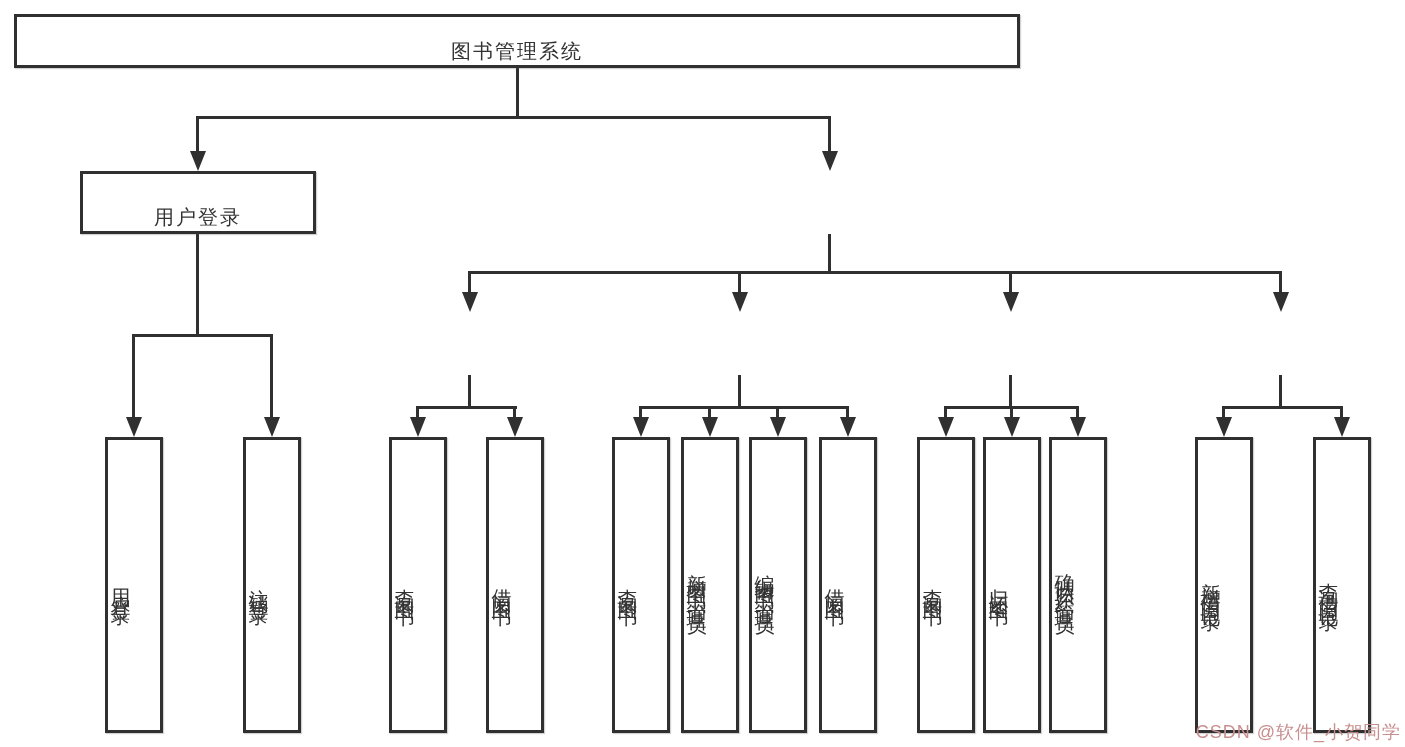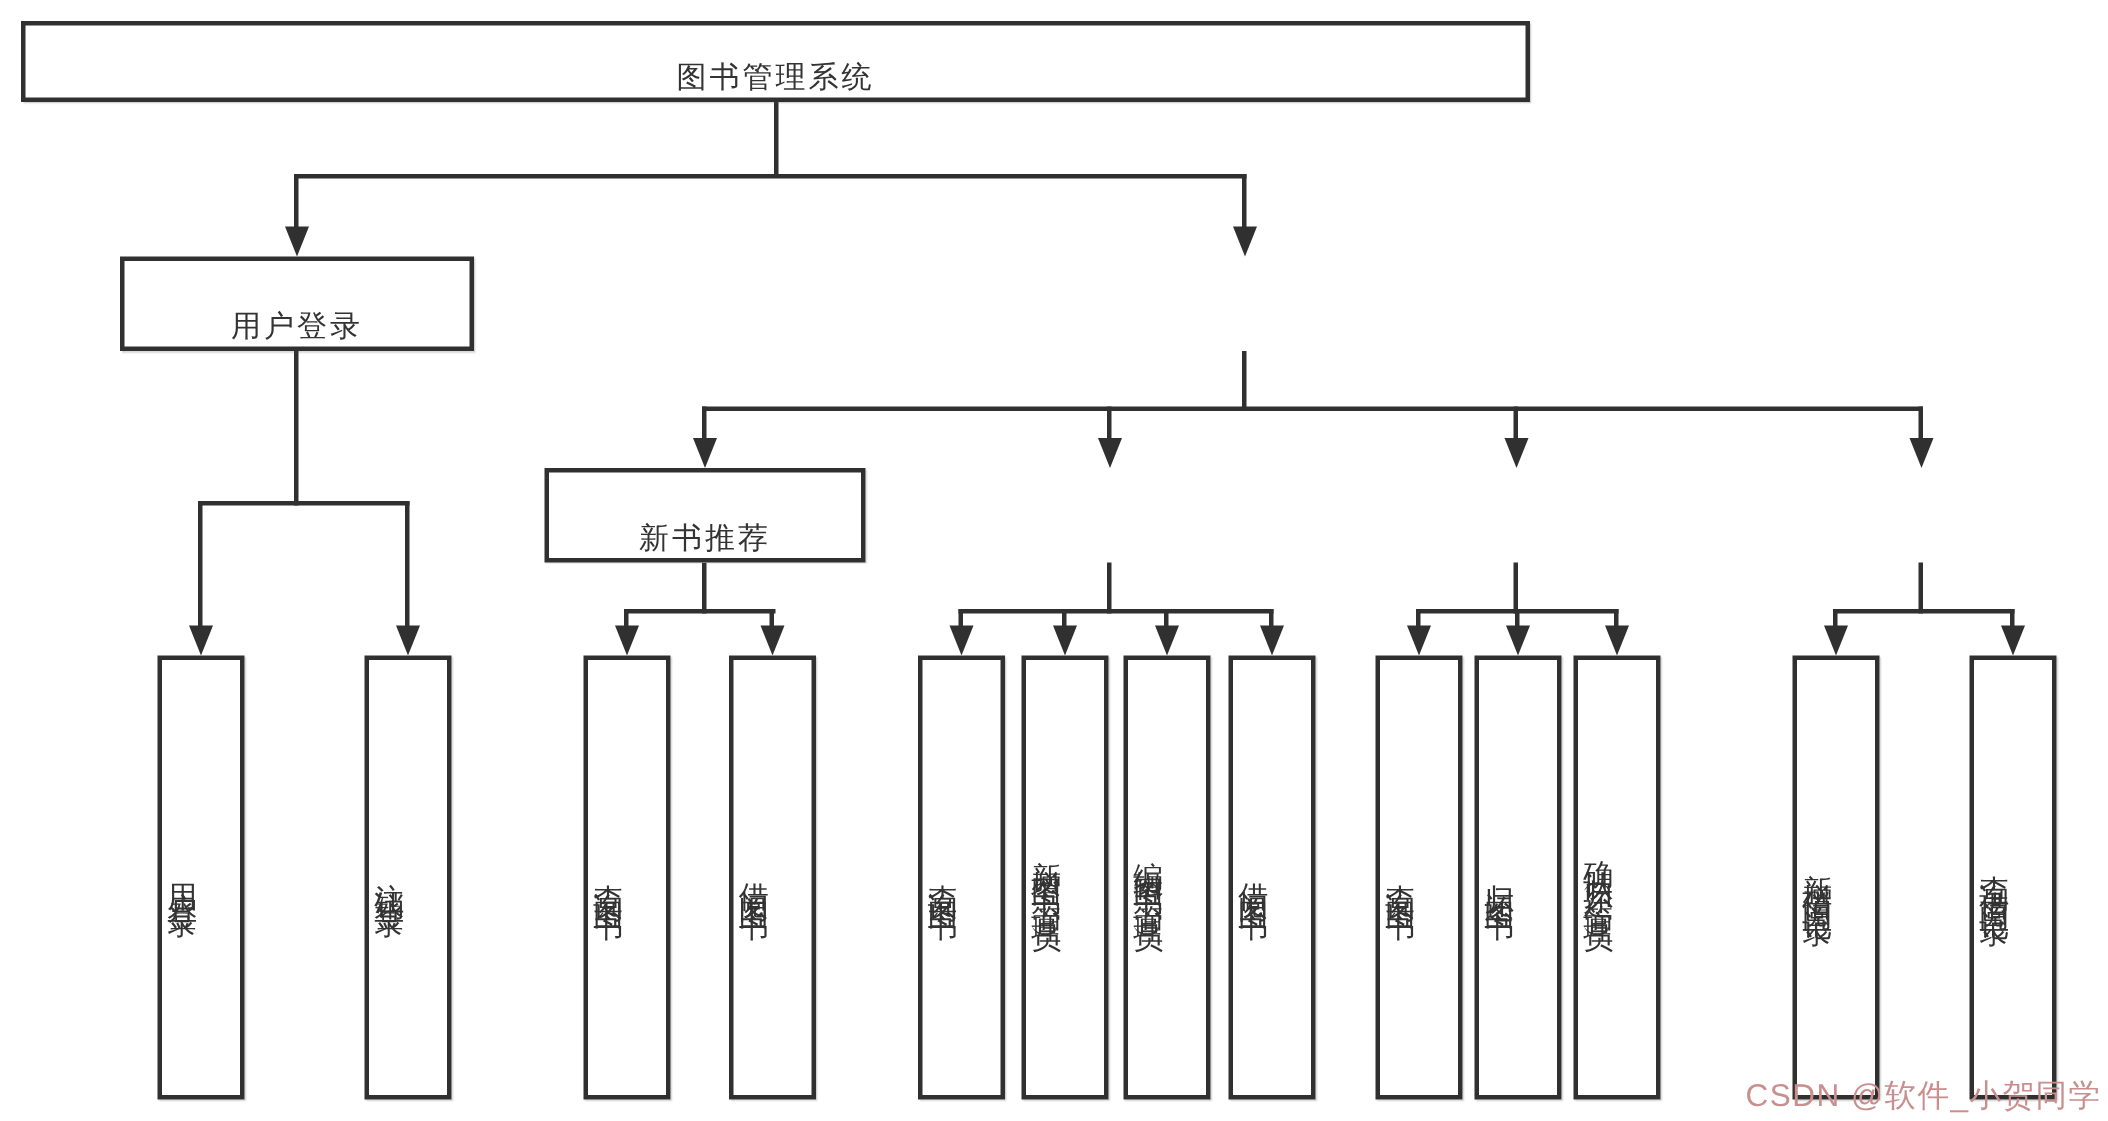--- a/index.html
+++ b/index.html
@@ -20,21 +20,21 @@
     text-orientation:mixed;white-space:nowrap;
   }
   .vl{position:absolute;width:3px;background:var(--line,#303030);}
   .hl{position:absolute;height:3px;background:var(--line,#303030);}
   .arrow{
     position:absolute;width:0;height:0;transform:translateX(-50%);
     border-left:8px solid transparent;border-right:8px solid transparent;
     border-top:20px solid var(--line,#303030);
   }
   #watermark{
-    position:absolute;right:4px;bottom:3px;font-size:21px;letter-spacing:1px;
+    position:absolute;right:4px;bottom:3px;font-size:18px;letter-spacing:1px;
     color:var(--wm,#c98f8f);white-space:nowrap;
   }
 </style>
 </head>
 <body>
 
 <div id="canvas" style="--line: #303030; --bg: #ffffff; --wm: #c98f8f;">
 
   <div class="vl" style="left:516px;top:68px;height:50px"></div>
   <div class="hl" style="left:196px;top:116px;width:635px"></div>
@@ -96,23 +96,20 @@
   <div class="arrow" style="left:1342px;top:417px"></div>
 
   <div class="box h" style="left:14px;top:14px;width:1006px;height:54px">
     <span>图书管理系统</span>
   </div>
 
   <div class="box h" style="left:80px;top:171px;width:236px;height:63px">
     <span>用户登录</span>
   </div>
 
-  <div class="box h" style="left:363px;top:312px;width:214px;height:63px">
-    <span>新书推荐</span>
-  </div>
 
   <div class="box v" style="left:105px;top:437px;width:58px;height:296px">
     <span>用户登录</span>
   </div>
   <div class="box v" style="left:243px;top:437px;width:58px;height:296px">
     <span>注销登录</span>
   </div>
 
   <div class="box v" style="left:389px;top:437px;width:58px;height:296px">
     <span>查询图书</span>

